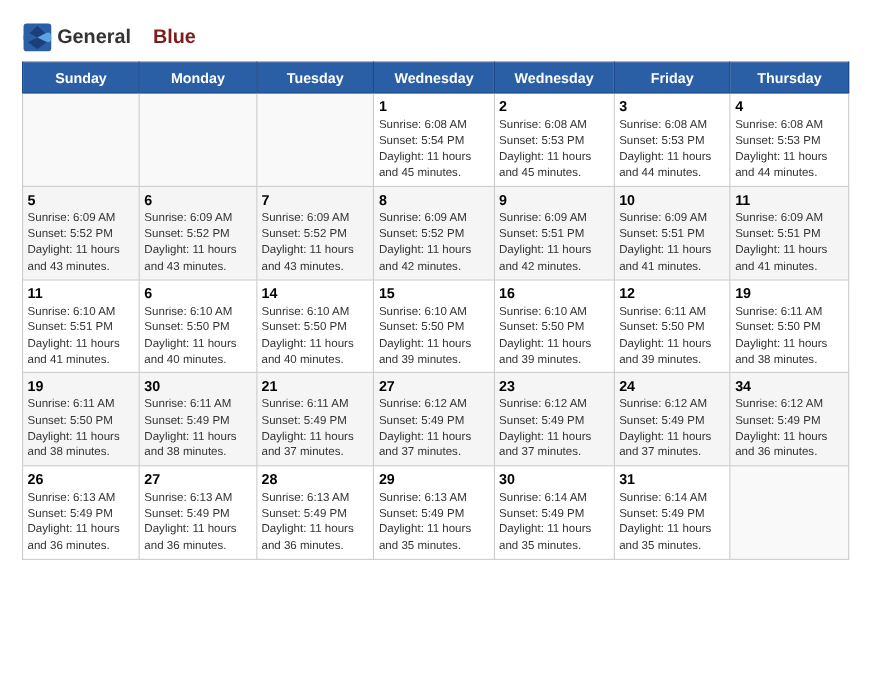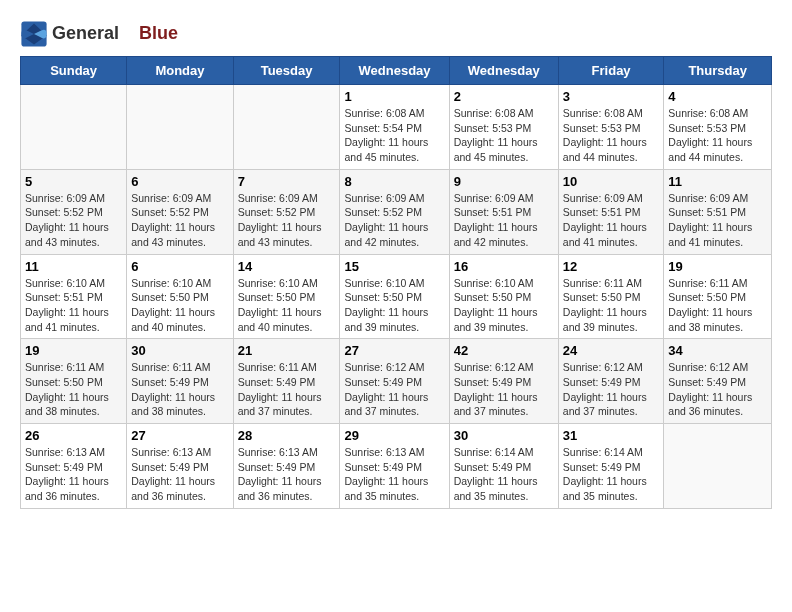--- a/index.html
+++ b/index.html
@@ -254,21 +254,21 @@
 Sunset: 5:49 PM
 Daylight: 11 hours and 37 minutes.</div>
         </td>
         <td>
           <div class="day-num">27</div>
           <div class="day-detail" style="white-space: pre-line;">Sunrise: 6:12 AM
 Sunset: 5:49 PM
 Daylight: 11 hours and 37 minutes.</div>
         </td>
         <td>
-          <div class="day-num">42</div>
+          <div class="day-num">23</div>
           <div class="day-detail" style="white-space: pre-line;">Sunrise: 6:12 AM
 Sunset: 5:49 PM
 Daylight: 11 hours and 37 minutes.</div>
         </td>
         <td>
           <div class="day-num">24</div>
           <div class="day-detail" style="white-space: pre-line;">Sunrise: 6:12 AM
 Sunset: 5:49 PM
 Daylight: 11 hours and 37 minutes.</div>
         </td>

